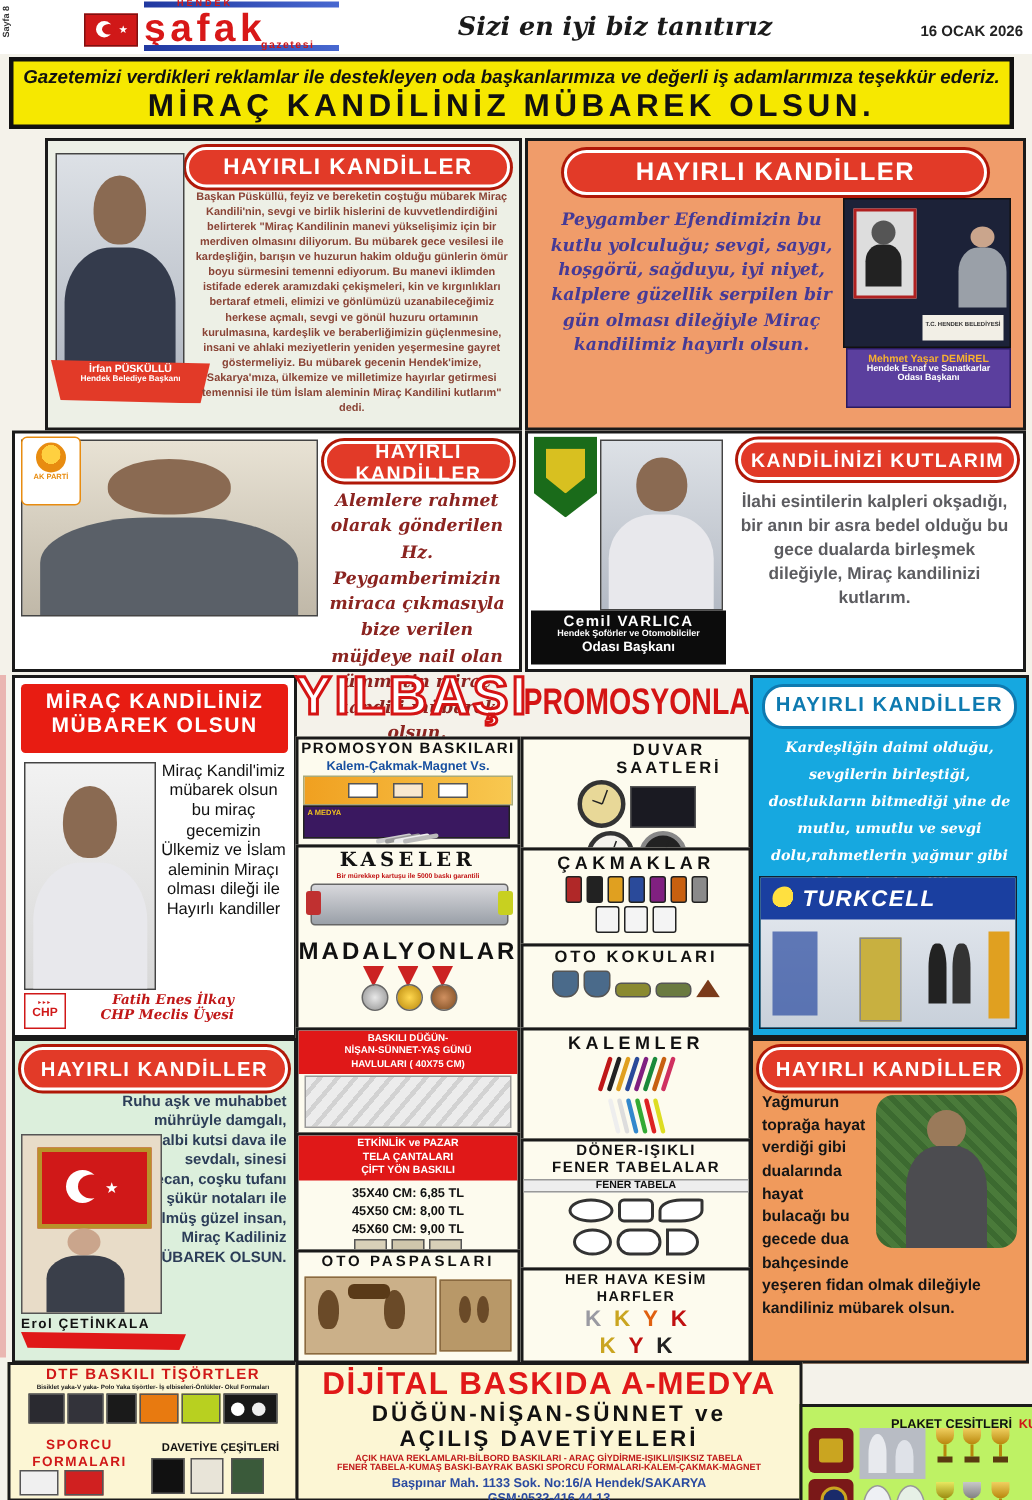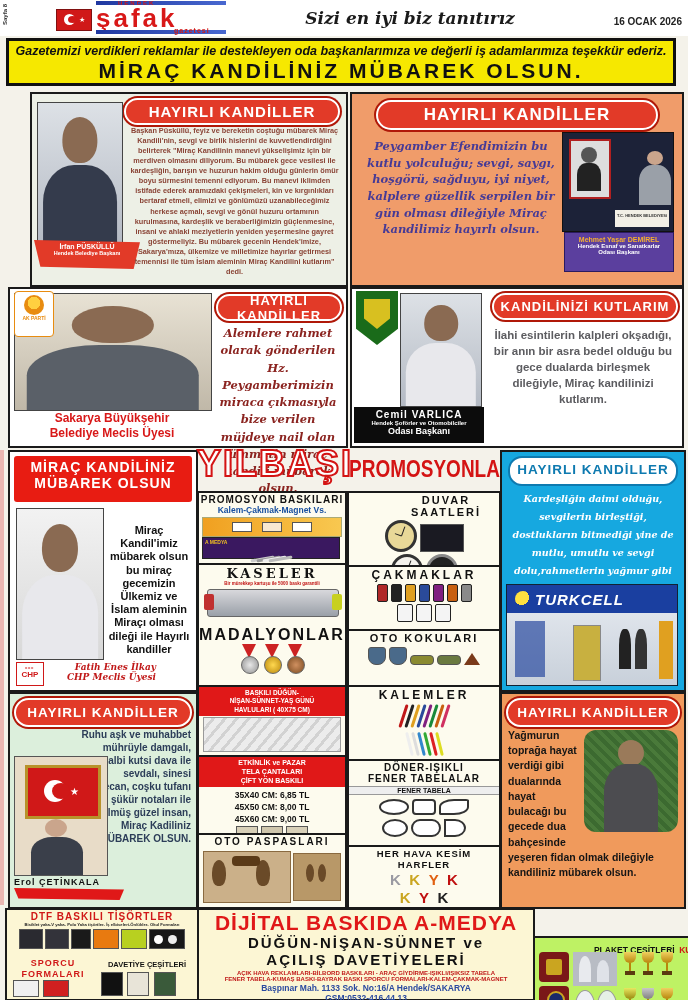--- a/index.html
+++ b/index.html
@@ -92,24 +92,20 @@
       <div style="font-size:6px;font-weight:bold;color:#fff;">Odası Başkanı</div>
     </div>
   </div>
 
   <div class="bx" style="left:8px;top:287px;width:336px;height:157px;background:#fff;">
     <div class="ph graysuit" style="left:4px;top:4px;width:196px;height:116px;background:linear-gradient(180deg,#e8e2d4,#c0b8a8);"></div>
     <div class="abs" style="left:4px;top:2px;width:38px;height:44px;background:#fff;border:1px solid #e88c10;border-radius:4px;text-align:center;z-index:3;">
       <div style="width:20px;height:20px;margin:3px auto 0;border-radius:50%;background:radial-gradient(circle at 50% 40%,#ffd040 40%,#e88c10 41%);"></div>
       <div style="font-size:5px;font-weight:900;color:#e88c10;">AK PARTİ</div>
     </div>
-    <div class="abs" style="left:4px;top:122px;width:196px;text-align:center;font-size:12px;font-weight:900;color:#d81818;line-height:1.25;">
-      <div>Sakarya Büyükşehir</div>
-      <div>Belediye Meclis Üyesi</div>
-    </div>
     <div class="pill" style="left:206px;top:5px;right:4px;height:23px;font-size:13px;">HAYIRLI KANDİLLER</div>
     <div class="abs script" style="left:206px;top:36px;right:6px;font-size:11.5px;line-height:1.5;color:#8b2420;text-align:center;">Alemlere rahmet olarak gönderilen Hz. Peygamberimizin miraca çıkmasıyla  bize verilen müjdeye nail olan ümmetin miraç kandili mübarek olsun.</div>
   </div>
 
   <div class="bx" style="left:350px;top:287px;width:330px;height:157px;background:#fff;">
     <div class="abs" style="left:4px;top:2px;width:42px;height:54px;background:#1a6b1a;clip-path:polygon(0 0,100% 0,100% 70%,50% 100%,0 70%);">
       <div class="abs" style="left:8px;top:8px;width:26px;height:30px;background:#d8c020;clip-path:polygon(0 0,100% 0,100% 65%,50% 100%,0 65%);"></div>
     </div>
     <div class="ph whiteshirt" style="left:48px;top:4px;width:80px;height:112px;"></div>
     <div class="abs" style="left:2px;top:118px;width:130px;height:36px;background:#0c0c0c;color:#fff;text-align:center;padding-top:2px;box-sizing:border-box;">
@@ -122,21 +118,21 @@
   </div>
 
   <div class="abs" style="left:0;top:450px;width:4px;height:455px;background:#eab6b2;"></div>
 
   <div class="bx" style="left:8px;top:450px;width:186px;height:238px;background:#fff;">
     <div class="abs" style="left:4px;top:4px;right:4px;height:46px;background:#e81c12;color:#fff;text-align:center;border-radius:3px;">
       <div style="font-size:14px;font-weight:900;margin-top:3px;letter-spacing:1px;">MİRAÇ KANDİLİNİZ</div>
       <div style="font-size:14px;font-weight:900;letter-spacing:1px;">MÜBAREK OLSUN</div>
     </div>
     <div class="ph whiteshirt" style="left:6px;top:56px;width:86px;height:150px;background:linear-gradient(180deg,#f2f2f2,#d8d8d8);"></div>
-    <div class="abs" style="left:96px;top:56px;right:4px;font-size:11px;font-weight:700;color:#111;text-align:center;line-height:1.2;margin-top:16px;">Miraç Kandil'imiz mübarek olsun bu miraç gecemizin Ülkemiz ve İslam aleminin Miraçı olması dileği ile Hayırlı kandiller</div>
+    <div class="abs" style="left:96px;top:56px;right:4px;font-size:11px;font-weight:400;color:#111;text-align:center;line-height:1.2;">Miraç Kandil'imiz mübarek olsun bu miraç gecemizin Ülkemiz ve İslam aleminin Miraçı olması dileği ile Hayırlı kandiller</div>
     <div class="abs" style="left:6px;top:210px;width:26px;height:22px;background:#fff;border:1px solid #d01818;text-align:center;">
       <div style="font-size:4px;color:#d01818;letter-spacing:1px;margin-top:2px;">▸▸▸</div>
       <div style="font-size:8px;font-weight:900;color:#d01818;">CHP</div>
     </div>
     <div class="abs" style="left:36px;top:210px;width:110px;text-align:right;color:#c01818;">
       <div class="script" style="font-size:9px;">Fatih Enes İlkay</div>
       <div class="script" style="font-size:9px;">CHP Meclis Üyesi</div>
     </div>
   </div>
 

